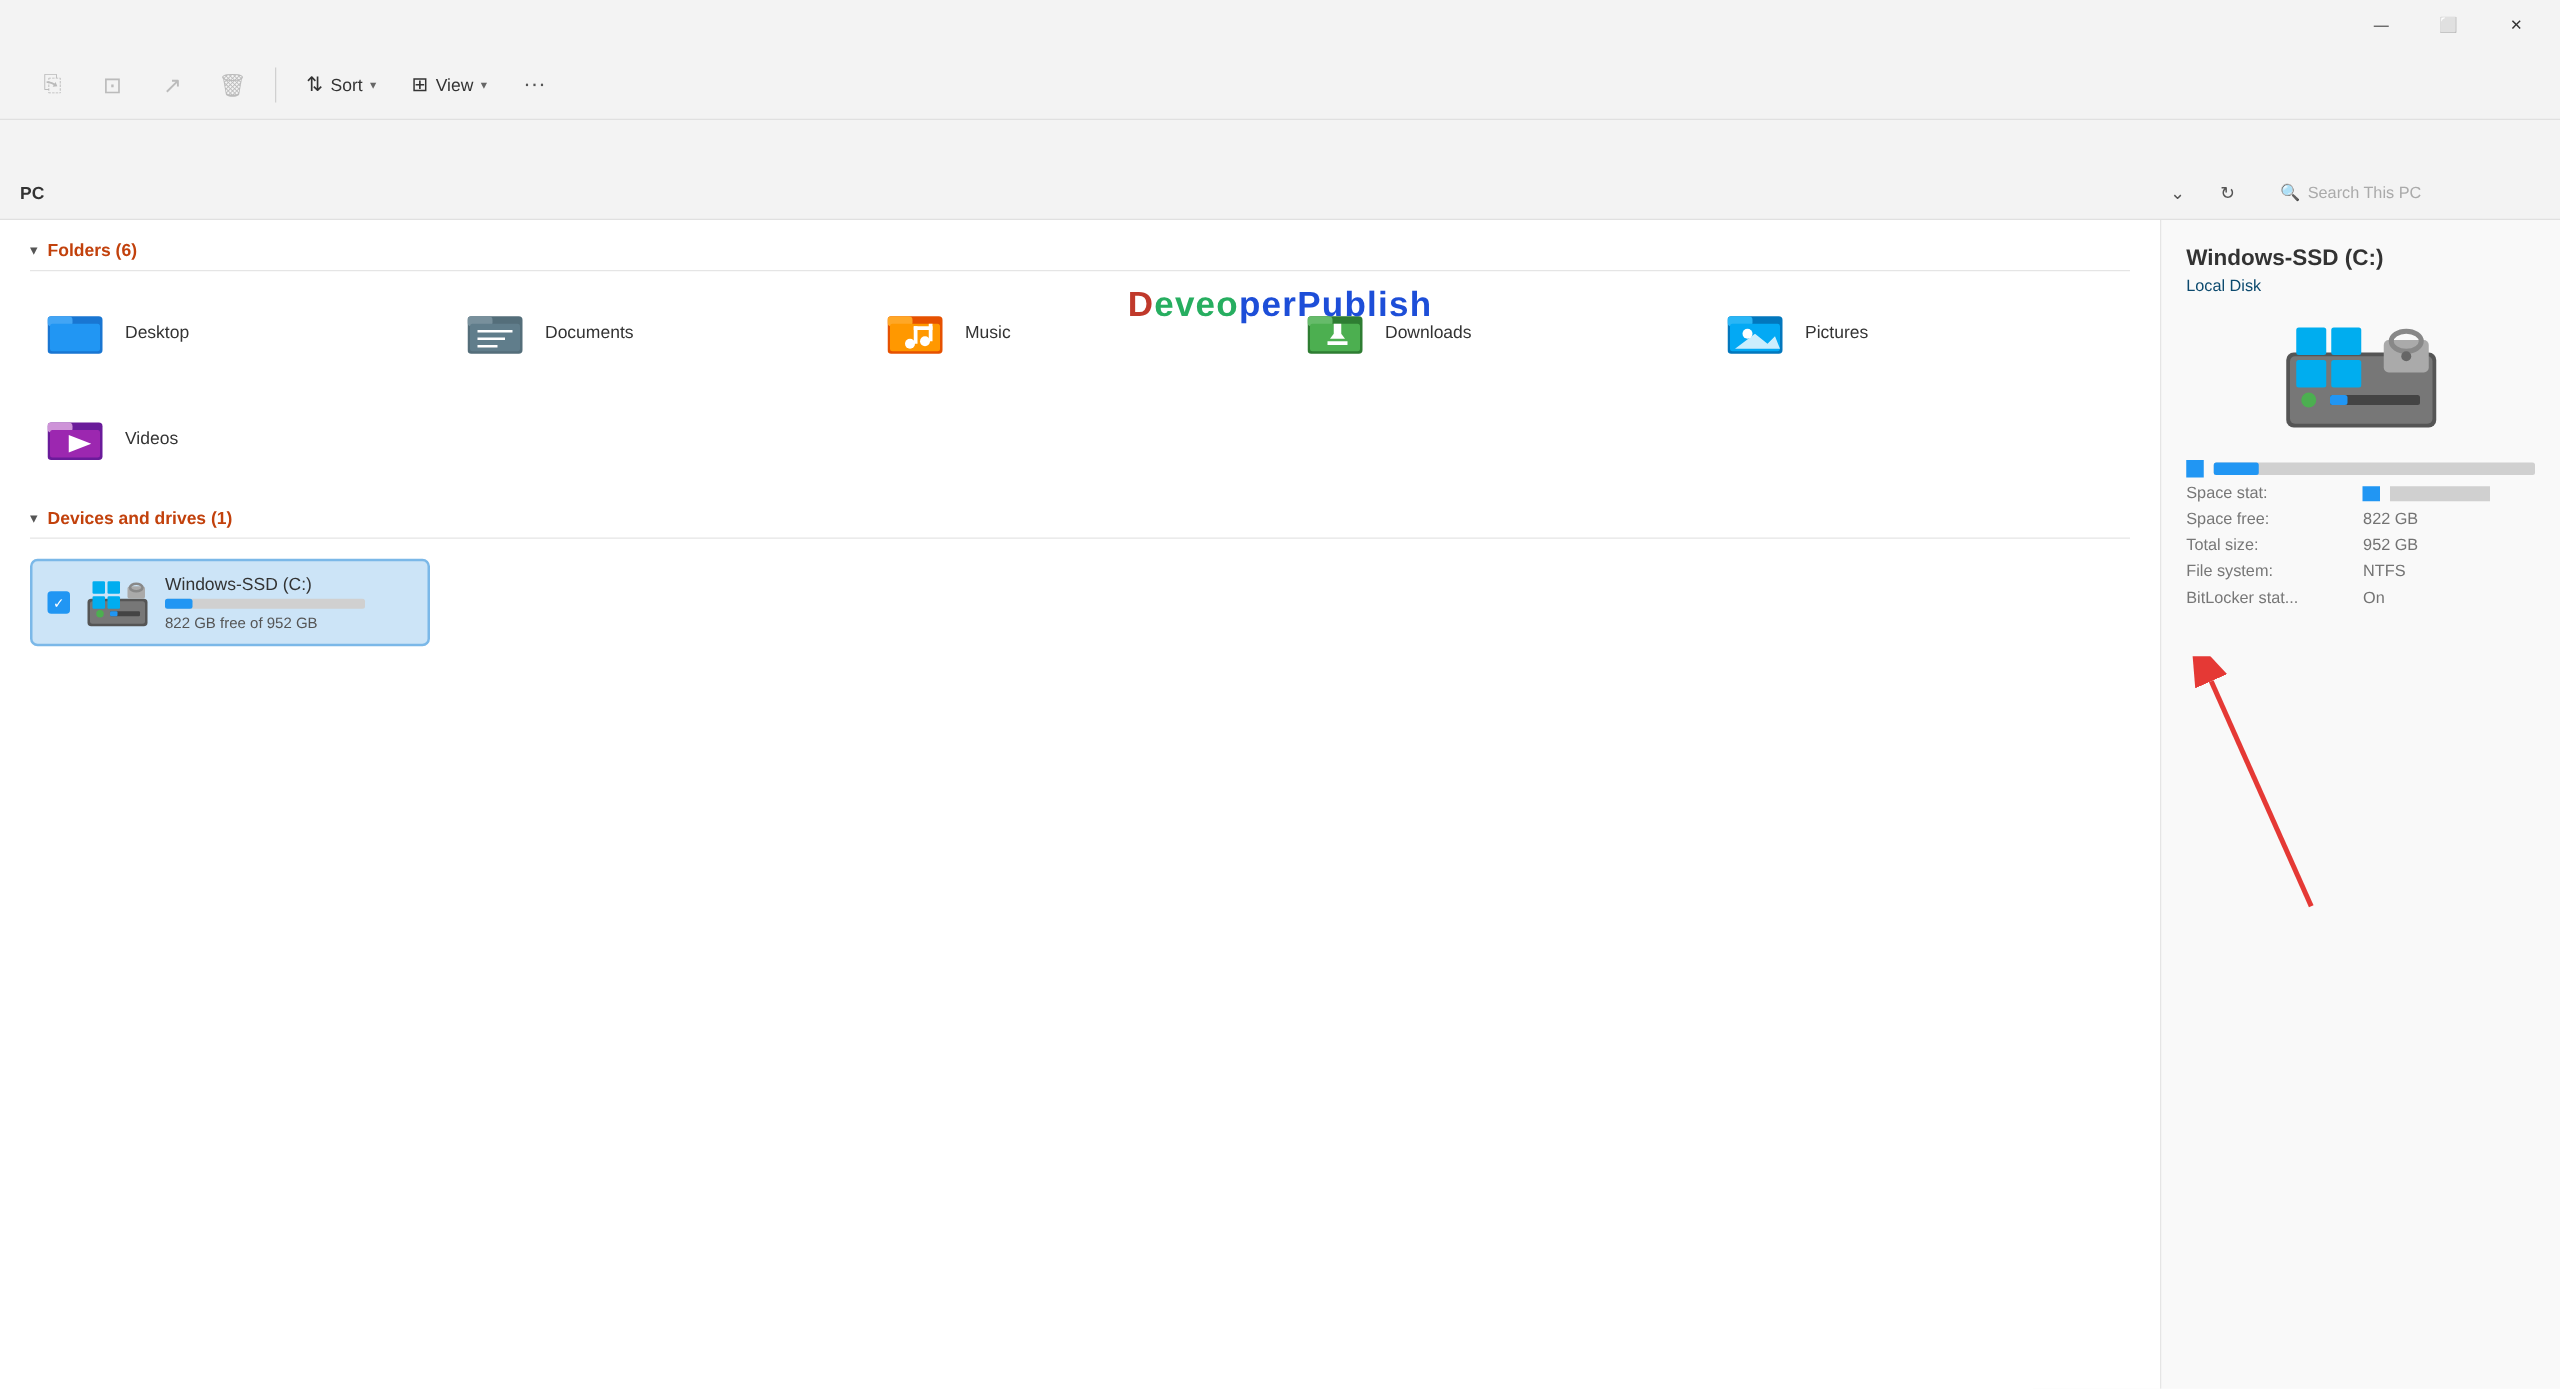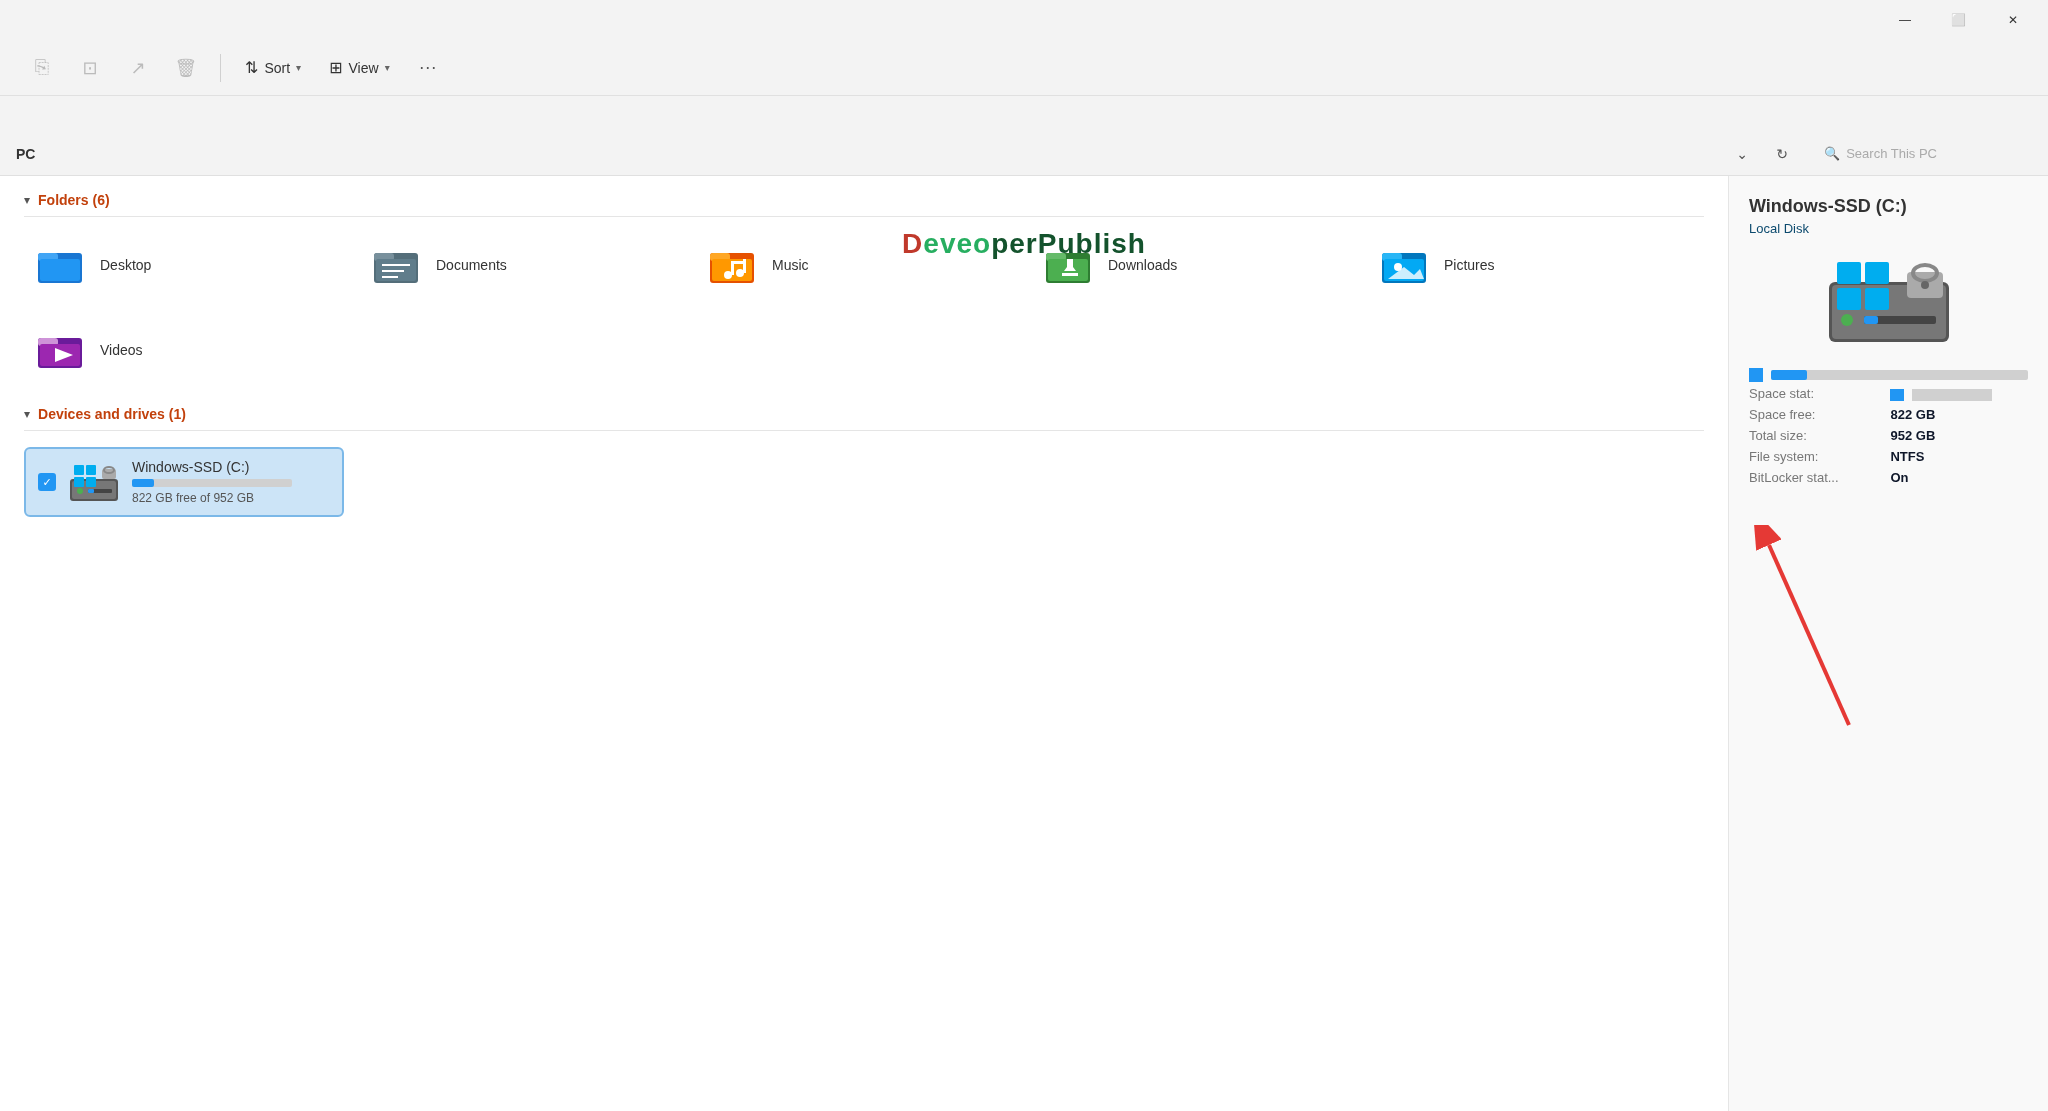--- a/index.html
+++ b/index.html
@@ -294,22 +294,22 @@
     .panel-props {
       display: grid;
       grid-template-columns: auto auto;
       gap: 6px 16px;
       font-size: 13px;
     }
     .prop-label {
       color: #777;
     }
     .prop-value {
-      color: #0f172a;
-      font-weight: 700;
+      color: #737373;
+      font-weight: 400;
     }
     .space-bar-container {
       display: flex;
       align-items: center;
       gap: 8px;
       margin-bottom: 4px;
     }
     .space-bar {
       flex: 1;
       height: 10px;
@@ -375,21 +375,21 @@
     <span>View</span>
     <span class="chevron">▾</span>
   </div>
   <div class="toolbar-more">
     <span>···</span>
   </div>
 </div>
 
 <div class="brand-bar">
   <span class="watermark">
-    <span style="color:#c0392b">D</span><span style="color:#27ae60">eveo</span><span style="color:#14532d">perPublish</span>
+    <span style="color:#c0392b">D</span><span style="color:#27ae60">eveo</span><span style="color:#1d4ed8">perPublish</span>
   </span>
 </div>
 
 <div class="address-bar">
   <div class="address-text">PC</div>
   <div class="address-actions">
     <div class="address-action-btn">
       <span>⌄</span>
     </div>
     <div class="address-action-btn">

